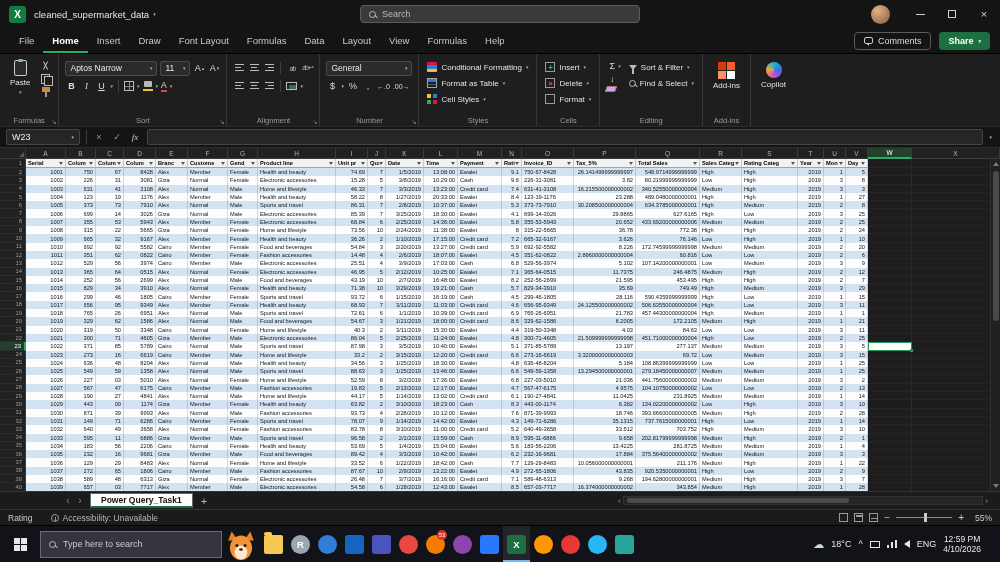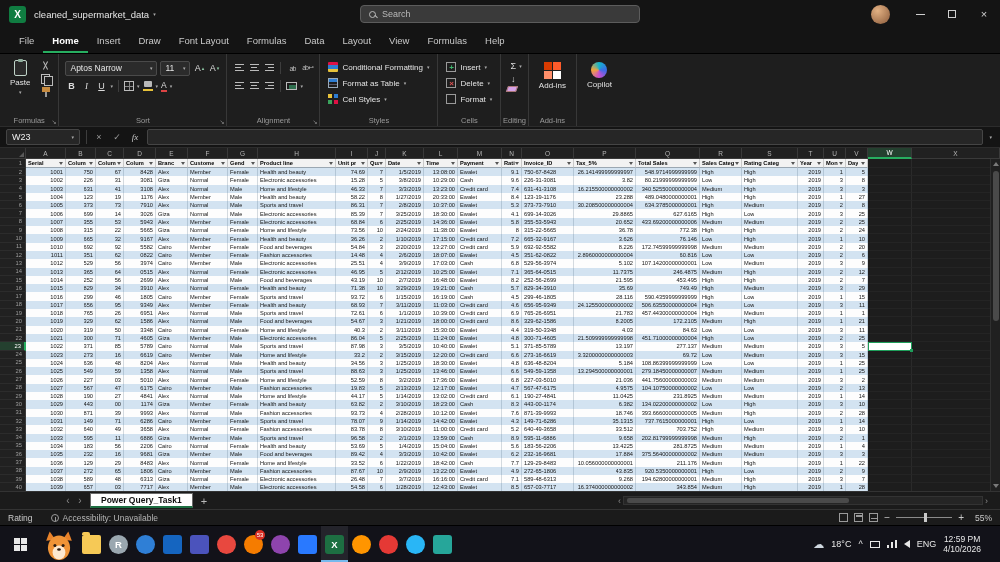--- a/index.html
+++ b/index.html
@@ -230,20 +230,30 @@
         <div class="mtab">Insert</div>
         <div class="mtab">Draw</div>
         <div class="mtab">Font Layout</div>
         <div class="mtab">Formulas</div>
         <div class="mtab">Data</div>
         <div class="mtab">Layout</div>
         <div class="mtab">View</div>
         <div class="mtab">Formulas</div>
         <div class="mtab">Help</div>
       </div>
+    <div class="mright">
+      <div class="pill comments">
+        <span class="icon-comment"></span>
+        <span>Comments</span>
+      </div>
+      <div class="pill share">
+        <span>Share</span>
+        <span class="carat">▾</span>
+      </div>
+    </div>
   </div>
 
   <div class="ribbon">
     <div class="rgroup">
       <div class="rbody">
         <div class="bigbtn">
           <span class="icon-clipboard"></span>
           <span class="blabel">Paste</span>
           <span class="carat">▾</span>
         </div>
@@ -313,20 +323,38 @@
             <span class="lines r"></span>
           </span>
         <span class="vdiv"></span>
         <span class="icon-merge"></span>
         <span class="carat">▾</span>
       </div>
       <div class="glabel">Alignment</div>
       <span class="launcher">↘</span>
     </div>
 
+    <div class="rgroup">
+      <div class="rrow">
+        <div class="combo" style="width:86px">
+          <span>General</span>
+            <span class="carat">▾</span>
+        </div>
+      </div>
+      <div class="rrow">
+        <span class="tbtn">$</span>
+        <span class="carat">▾</span>
+        <span class="tbtn">%</span>
+        <span class="tbtn">,</span>
+        <span class="tbtn" style="font-size:7px">←.0</span>
+        <span class="tbtn" style="font-size:7px">.00→</span>
+      </div>
+      <div class="glabel">Number</div>
+      <span class="launcher">↘</span>
+    </div>
 
     <div class="rgroup">
       <div class="stybtn">
         <span class="icon-cf"></span>
         <span>Conditional Formatting</span>
         <span class="carat">▾</span>
       </div>
       <div class="stybtn">
         <span class="icon-fat"></span>
         <span>Format as Table</span>
@@ -365,20 +393,32 @@
           <div style="display:flex;align-items:center">
               <span class="tbtn">Σ</span>
               <span class="carat">▾</span>
             </div>
           <div style="display:flex;align-items:center">
               <span class="tbtn">↓</span>
             </div>
           <div style="display:flex;align-items:center">
               <span class="icon-eraser"></span>
             </div>
+        </div>
+        <div>
+          <div class="stybtn">
+            <span class="icon-funnel"></span>
+            <span>Sort &amp; Filter</span>
+            <span class="carat">▾</span>
+          </div>
+          <div class="stybtn">
+            <span class="mag" style="border-color:#bbb"></span>
+            <span>Find &amp; Select</span>
+            <span class="carat">▾</span>
+          </div>
         </div>
       </div>
       <div class="glabel">Editing</div>
     </div>
 
     <div class="rgroup">
       <div class="bigbtn" style="margin:2px auto 0">
         <span class="icon-addins"></span>
         <span class="blabel">Add-ins</span>
       </div>
@@ -3340,20 +3380,24 @@
 
   <div class="taskbar">
     <div class="start">
       <span class="winlogo">
           <span></span>
           <span></span>
           <span></span>
           <span></span>
         </span>
     </div>
+    <div class="tsearch">
+      <span class="mag"></span>
+      <span>Type here to search</span>
+    </div>
     <div class="mascot">
       <svg viewBox="0 0 24 26" width="28" height="31">
         <polygon points="4,1 9,8 1,9" fill="#e8822a"></polygon>
         <polygon points="20,1 15,8 23,9" fill="#e8822a"></polygon>
         <ellipse cx="12" cy="15" rx="9.5" ry="10.5" fill="#f09437"></ellipse>
         <ellipse cx="12" cy="19" rx="5.5" ry="6" fill="#fde8cf"></ellipse>
         <circle cx="8.5" cy="13" r="1.3" fill="#2b1c12"></circle>
         <circle cx="15.5" cy="13" r="1.3" fill="#2b1c12"></circle>
         <ellipse cx="12" cy="16.5" rx="1.6" ry="1.1" fill="#2b1c12"></ellipse>
       </svg>

